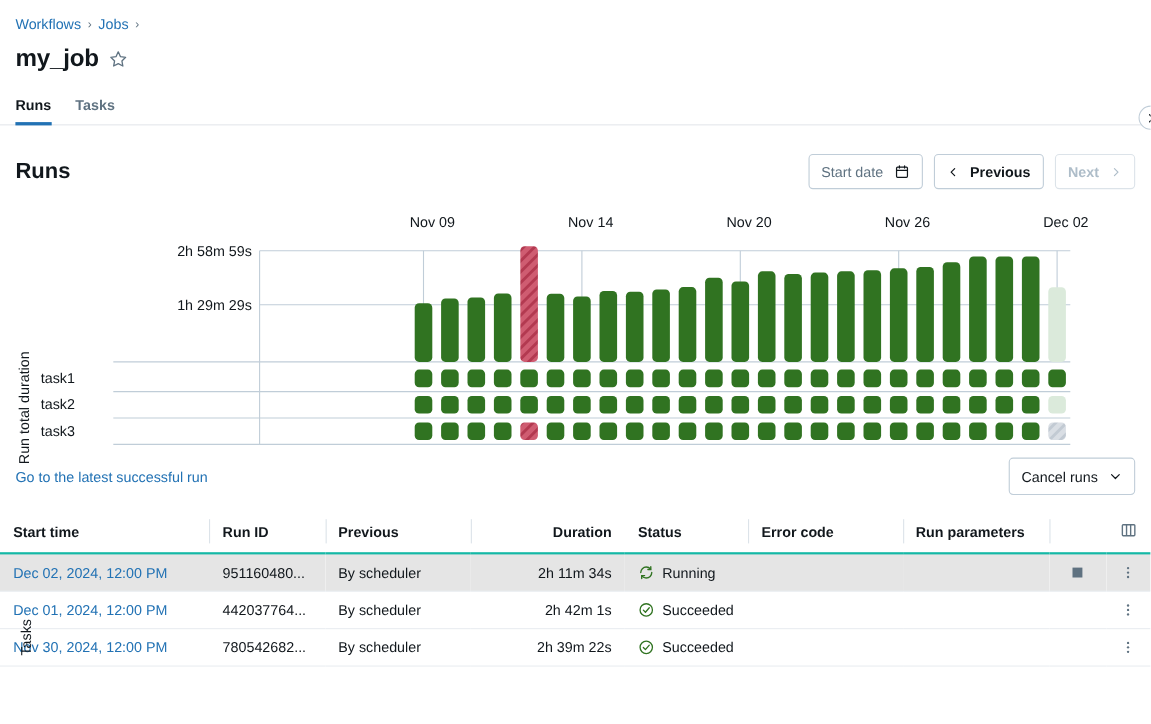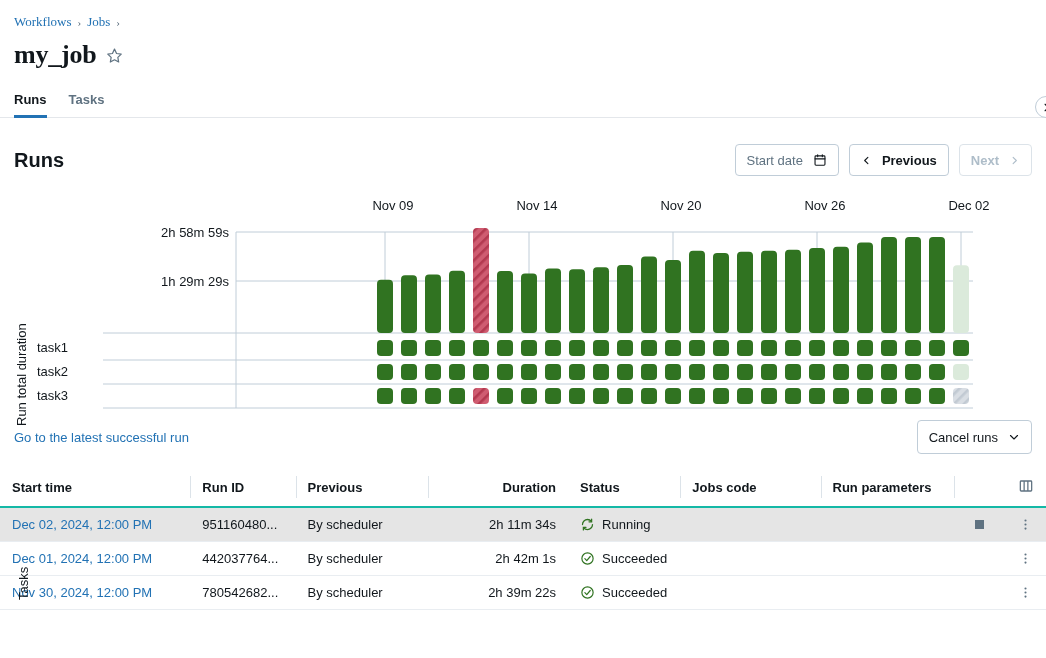--- a/index.html
+++ b/index.html
@@ -8,26 +8,26 @@
     width: 1046px;
     height: 658px;
     background: #ffffff;
     font-family: "Liberation Sans", sans-serif;
     color: #1b2026;
     overflow: hidden;
     position: relative;
   }
 
   
-  .header { padding: 14px 14px 0 14px; position: relative; font-family: Liberation Serif, serif; }
+  .header { padding: 14px 14px 0 14px; position: relative; }
   .breadcrumb { font-size: 13px; line-height: 16px; display: flex; align-items: center; gap: 6px; }
   .breadcrumb a { color: #2272b4; text-decoration: none; cursor: pointer; }
   .breadcrumb .sep { color: #5f7281; font-size: 11px; }
   .title-row { display: flex; align-items: center; gap: 9px; margin-top: 10px; }
-  .page-title { font-size: 26px; font-weight: bold; letter-spacing: -0.2px; color: #11171c; }
+  .page-title { font-size: 22px; font-weight: bold; letter-spacing: -0.2px; color: #11171c; }
   .star-icon { width: 17px; height: 17px; color: #5f7281; cursor: pointer; display: block; }
 
   
   .tabbar {
     margin-top: 16px;
     border-bottom: 1px solid #e4e7eb;
     display: flex;
     gap: 22px;
     padding: 0 14px;
     position: relative;
@@ -326,21 +326,21 @@
 </div>
 
 <table class="table">
   <thead>
     <tr>
       <th class="c-start">Start time</th>
       <th class="c-runid divider">Run ID</th>
       <th class="c-launched divider">Previous</th>
       <th class="c-duration num divider">Duration</th>
       <th class="c-status">Status</th>
-      <th class="c-error divider">Jobs code</th>
+      <th class="c-error divider">Error code</th>
       <th class="c-params divider">Run parameters</th>
       <th class="c-act1 divider"></th>
       <th class="c-act2">
         <svg width="16" height="16" viewBox="0 0 24 24" fill="none" stroke="#5f7281" stroke-width="1.9">
           <rect x="3.5" y="4.5" width="17" height="15" rx="1.2"></rect>
           <line x1="9.2" y1="4.5" x2="9.2" y2="19.5"></line>
             <line x1="14.8" y1="4.5" x2="14.8" y2="19.5"></line>
         </svg>
       </th>
     </tr>

